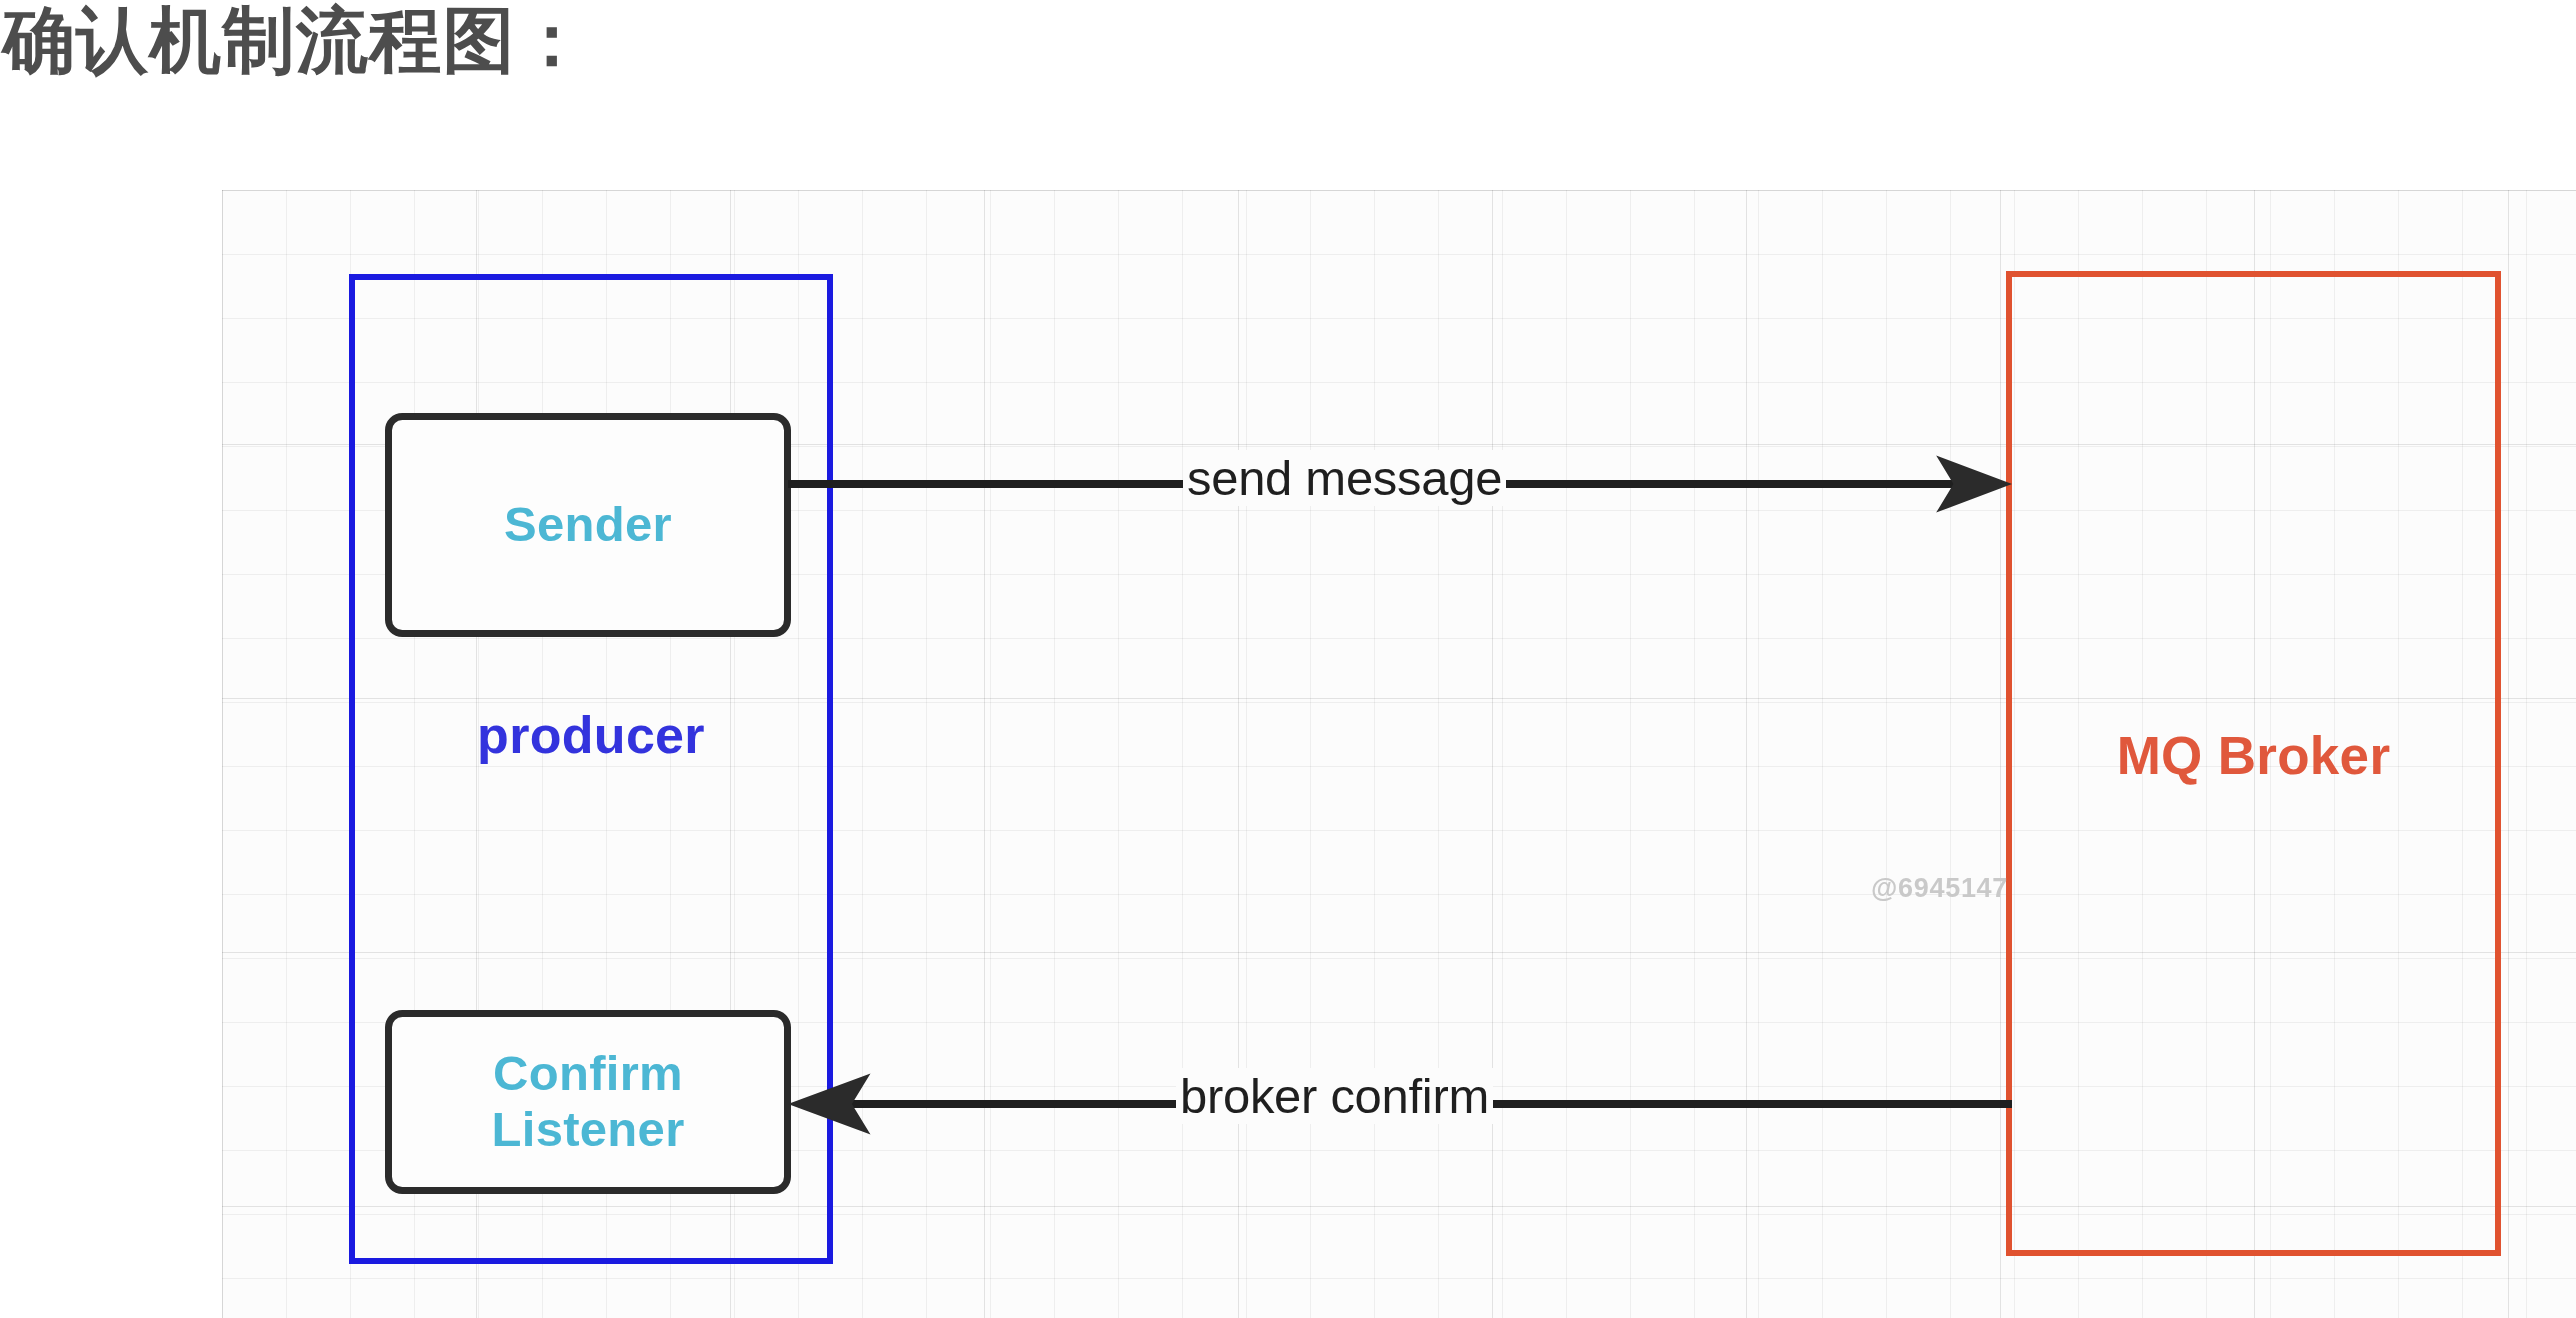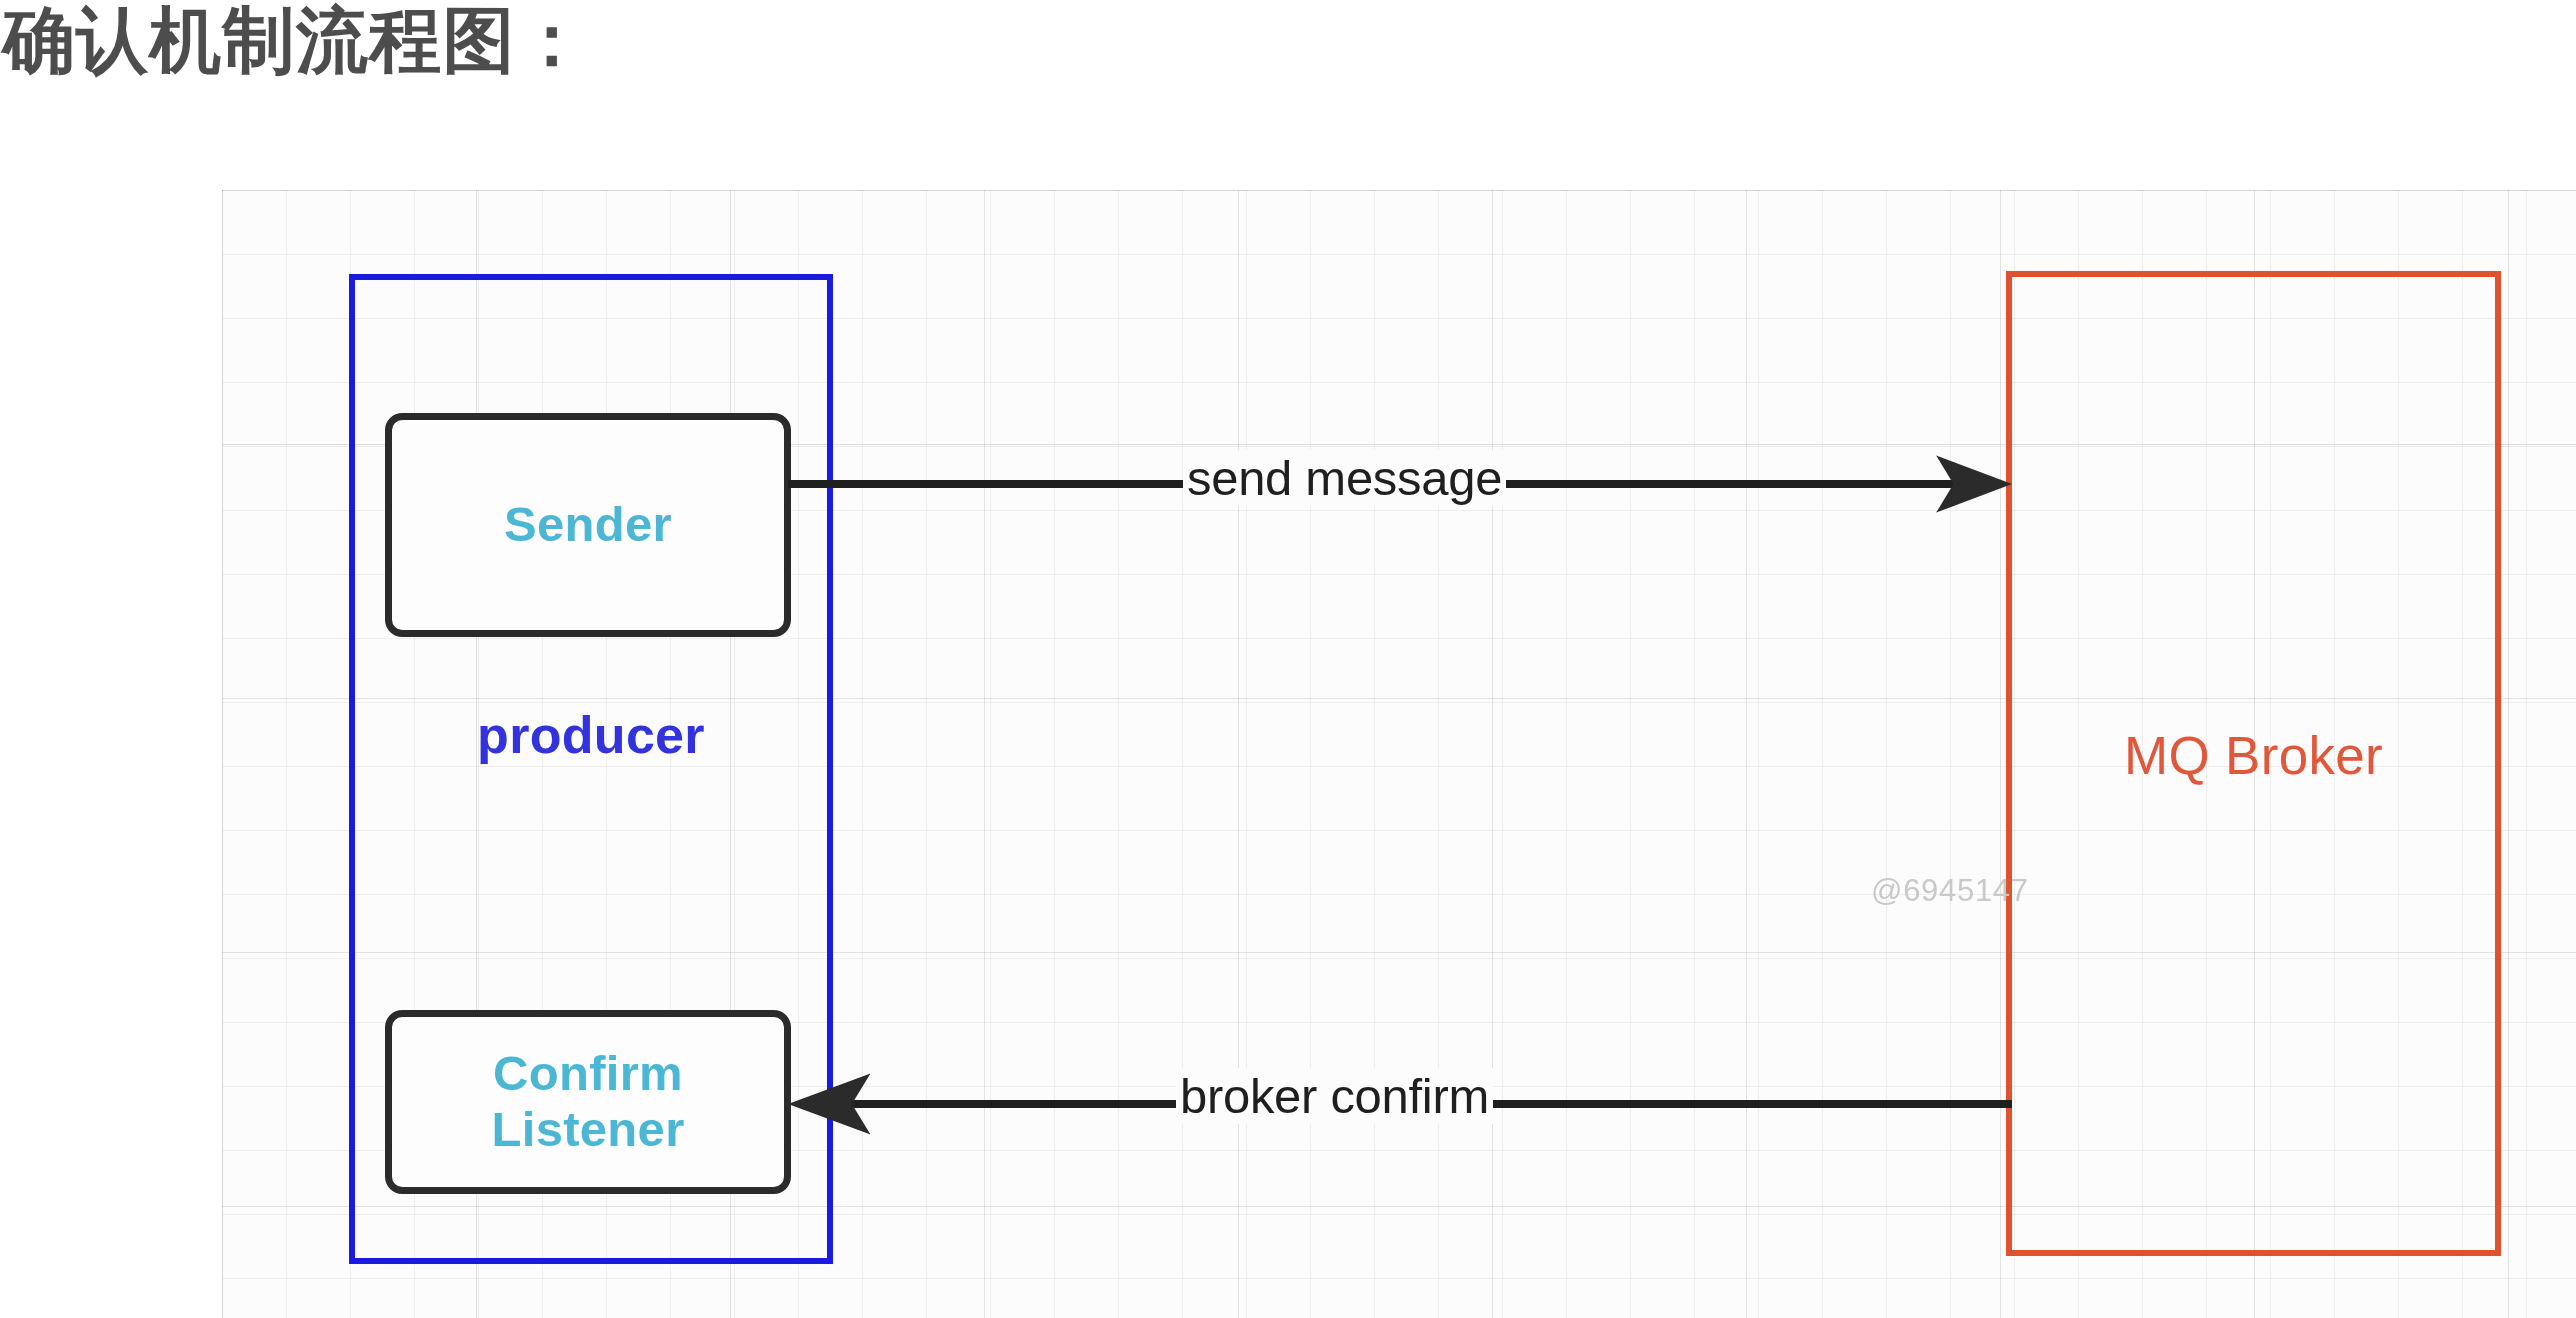--- a/index.html
+++ b/index.html
@@ -123,21 +123,21 @@
     display: block;
   }
 
   #mq-label {
     position: absolute;
     left: 2006px;
     top: 725px;
     width: 495px;
     text-align: center;
     font-size: 53px;
-    font-weight: 400;
+    font-weight: 700;
     color: #e0583c;
     letter-spacing: 0.3px;
   }
 
   
   .arrow-svg {
     position: absolute;
     overflow: visible;
     pointer-events: none;
   }
@@ -157,24 +157,24 @@
   }
 
   #send-label { left: 1183px; top: 450px; }
   #confirm-label { left: 1176px; top: 1068px; }
 
   
   #watermark {
     position: absolute;
     left: 1871px;
     top: 873px;
-    font-size: 31px;
+    font-size: 27px;
     color: #c9c9c9;
     letter-spacing: 0.7px;
-    font-weight: 400;
+    font-weight: 700;
   }
 </style>
 </head>
 <body>
 
 <div id="page">
 
   <div id="title">确认机制流程图：</div>
 
   <div id="canvas">

